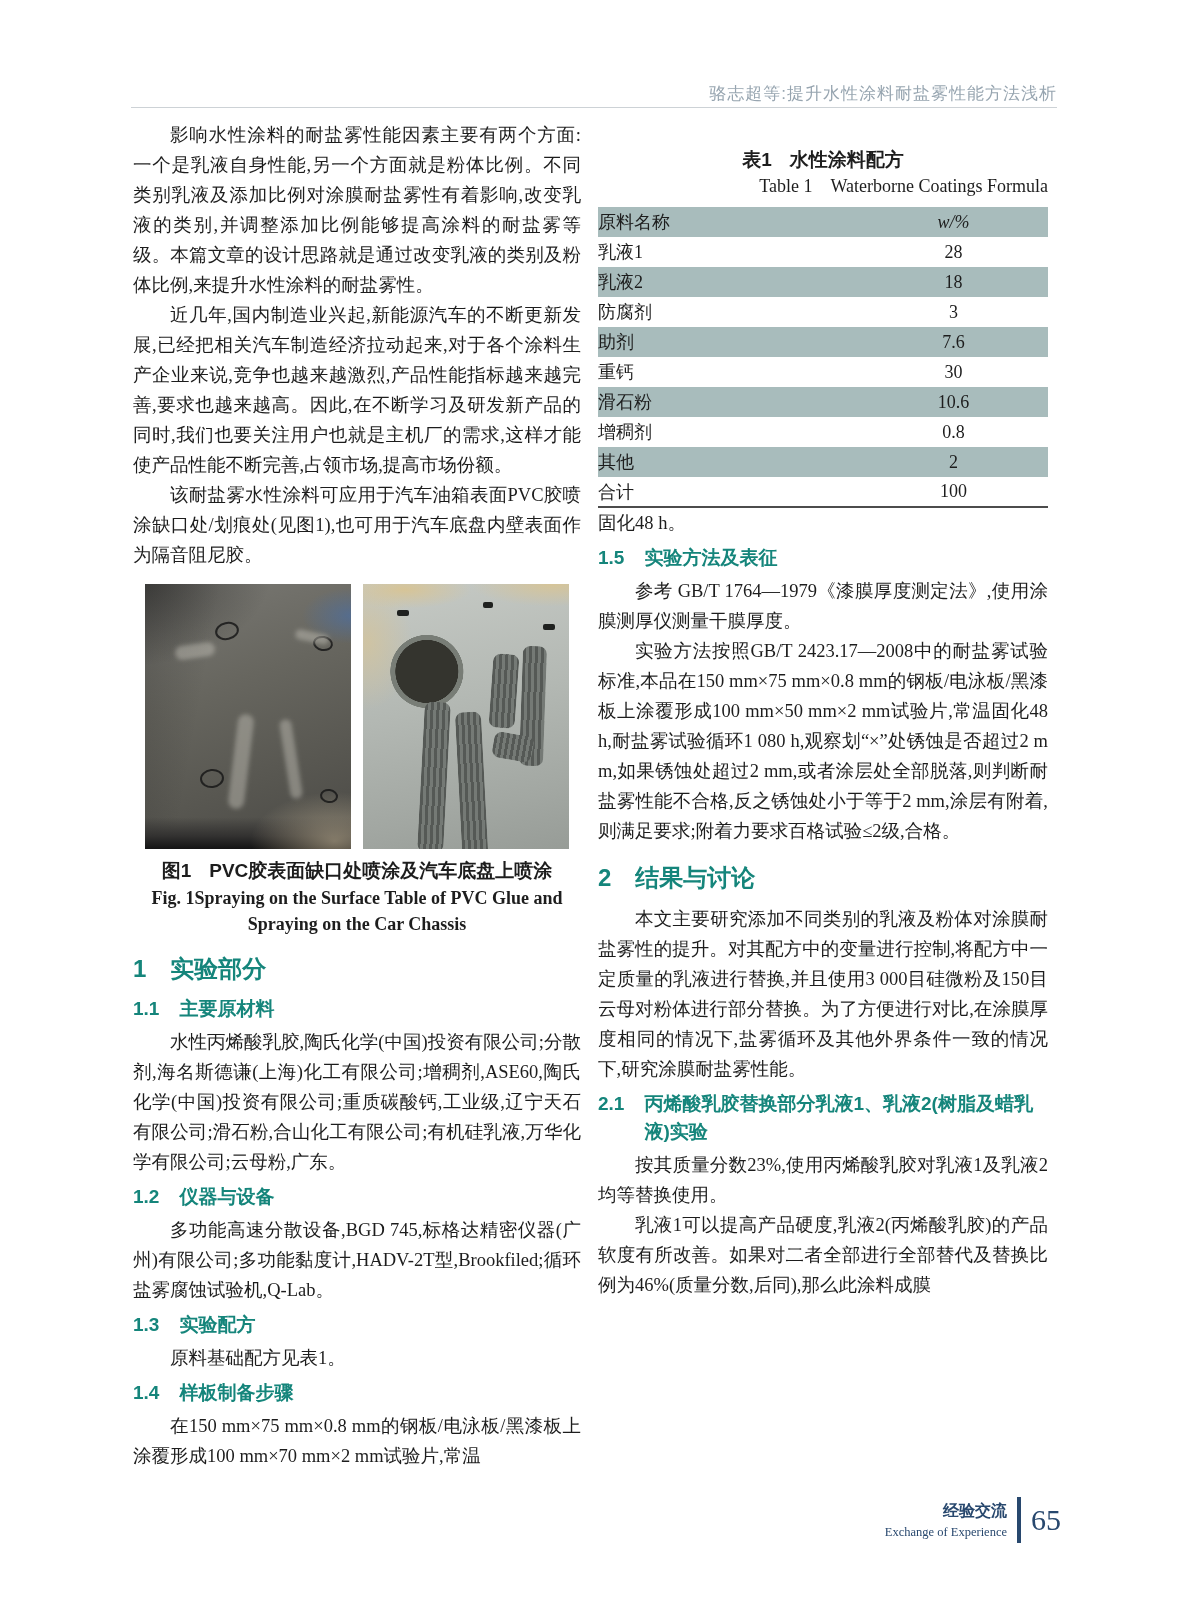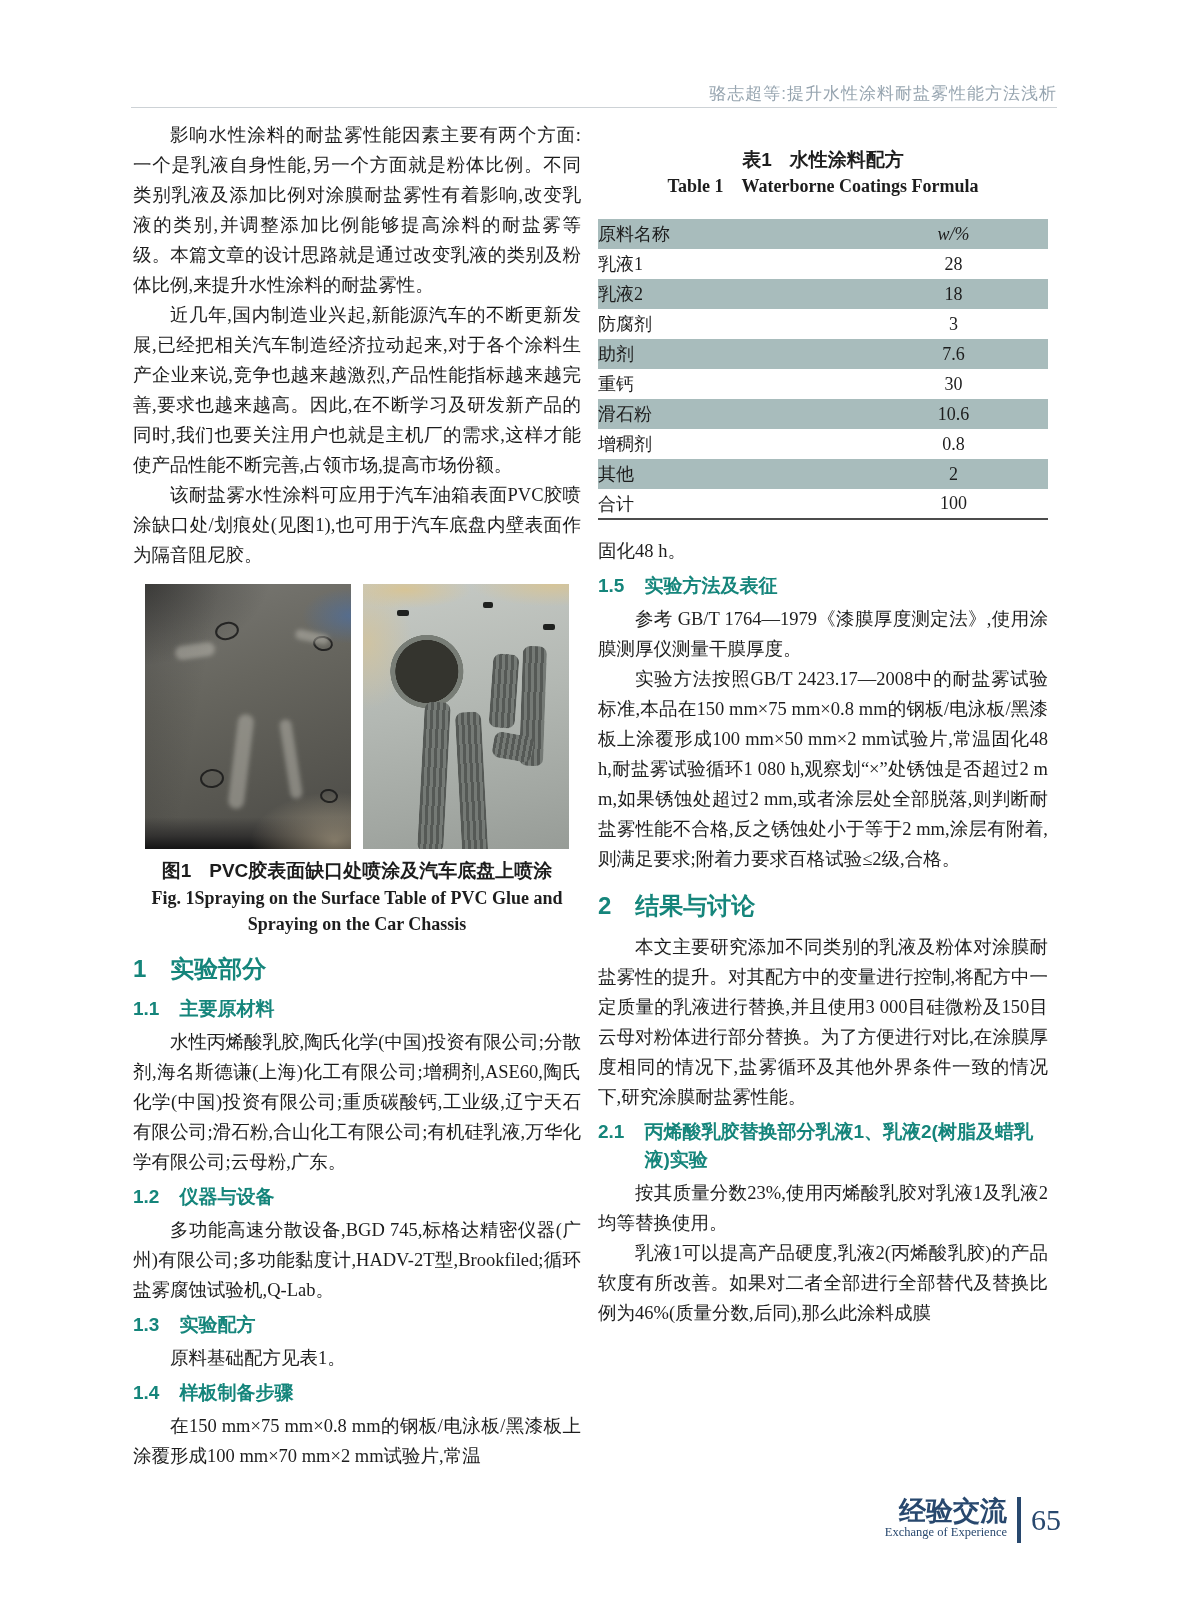--- a/index.html
+++ b/index.html
@@ -20,21 +20,21 @@
     background:#cdd2d6;
   }
   
   .col { position:absolute; }
   .col-left  { left:133px; top:120px; width:448px; }
   .col-right { left:598px; top:146px; width:450px; }
   p.body {
     margin:0; font-size:18.5px; line-height:30px;
     text-align:justify; text-indent:2em; word-break:break-all;
   }
-  p.cont { text-indent:0;margin-top:16px; }
+  p.cont { text-indent:0; }
   
   .h-major {
     display:flex; gap:24px; align-items:baseline;
     font-family:"Liberation Sans","DejaVu Sans",sans-serif;
     font-size:24px; font-weight:bold; color:#15857b;
     margin:14px 0 8px 0; line-height:36px;
   }
   .h-sub {
     display:flex; gap:20px; align-items:baseline;
     font-family:"Liberation Sans","DejaVu Sans",sans-serif;
@@ -99,40 +99,40 @@
     font-family:"Liberation Sans","DejaVu Sans",sans-serif;
     font-weight:bold; font-size:19px; line-height:28px;
   }
   .cap-cn .cap-gap, .tbl-gap { display:inline-block; width:18px; }
   .cap-en { font-weight:bold; font-size:18px; line-height:26px; }
   
   .tbl-title-cn {
     text-align:center; font-family:"Liberation Sans","DejaVu Sans",sans-serif;
     font-weight:bold; font-size:19px; line-height:27px;
   }
-  .tbl-title-en { text-align:center; font-weight:bold; font-size:18px; line-height:26px; margin-bottom:20px; }
+  .tbl-title-en { text-align:right; font-weight:normal; font-size:18px; line-height:26px; margin-bottom:8px; }
   table.formula {
     width:100%; border-collapse:collapse; font-size:18px;
     border-bottom:2px solid #4c4c4c;
   }
   table.formula td { height:30px; padding:0; }
   td.cell-name { padding-left:88px; }
   td.cell-val  { width:42%; text-align:center; }
   tr.head-row { background:#a8bcbc;padding-left:46px; }
   tr.head-row .wcol { font-style:italic; }
   tbody tr:nth-child(even) { background:#a8bcbc; }
   
   .footer {
     position:absolute; top:1497px; right:126px;
     display:flex; align-items:center; gap:10px; color:#28486e;
   }
   .footer-text { text-align:right; }
   .footer-cn {
     font-family:"Liberation Sans","DejaVu Sans",sans-serif;
-    font-weight:bold; font-size:27px; line-height:24px;
+    font-weight:bold; font-size:16px; line-height:24px;
   }
   .footer-en { font-size:12.5px; line-height:18px; }
   .footer-bar { width:4px; height:46px; background:#28486e; }
   .footer-page { font-size:30px; line-height:46px; align-self:flex-start; }
 </style>
 </head>
 <body>
 
 <div class="page">
 

